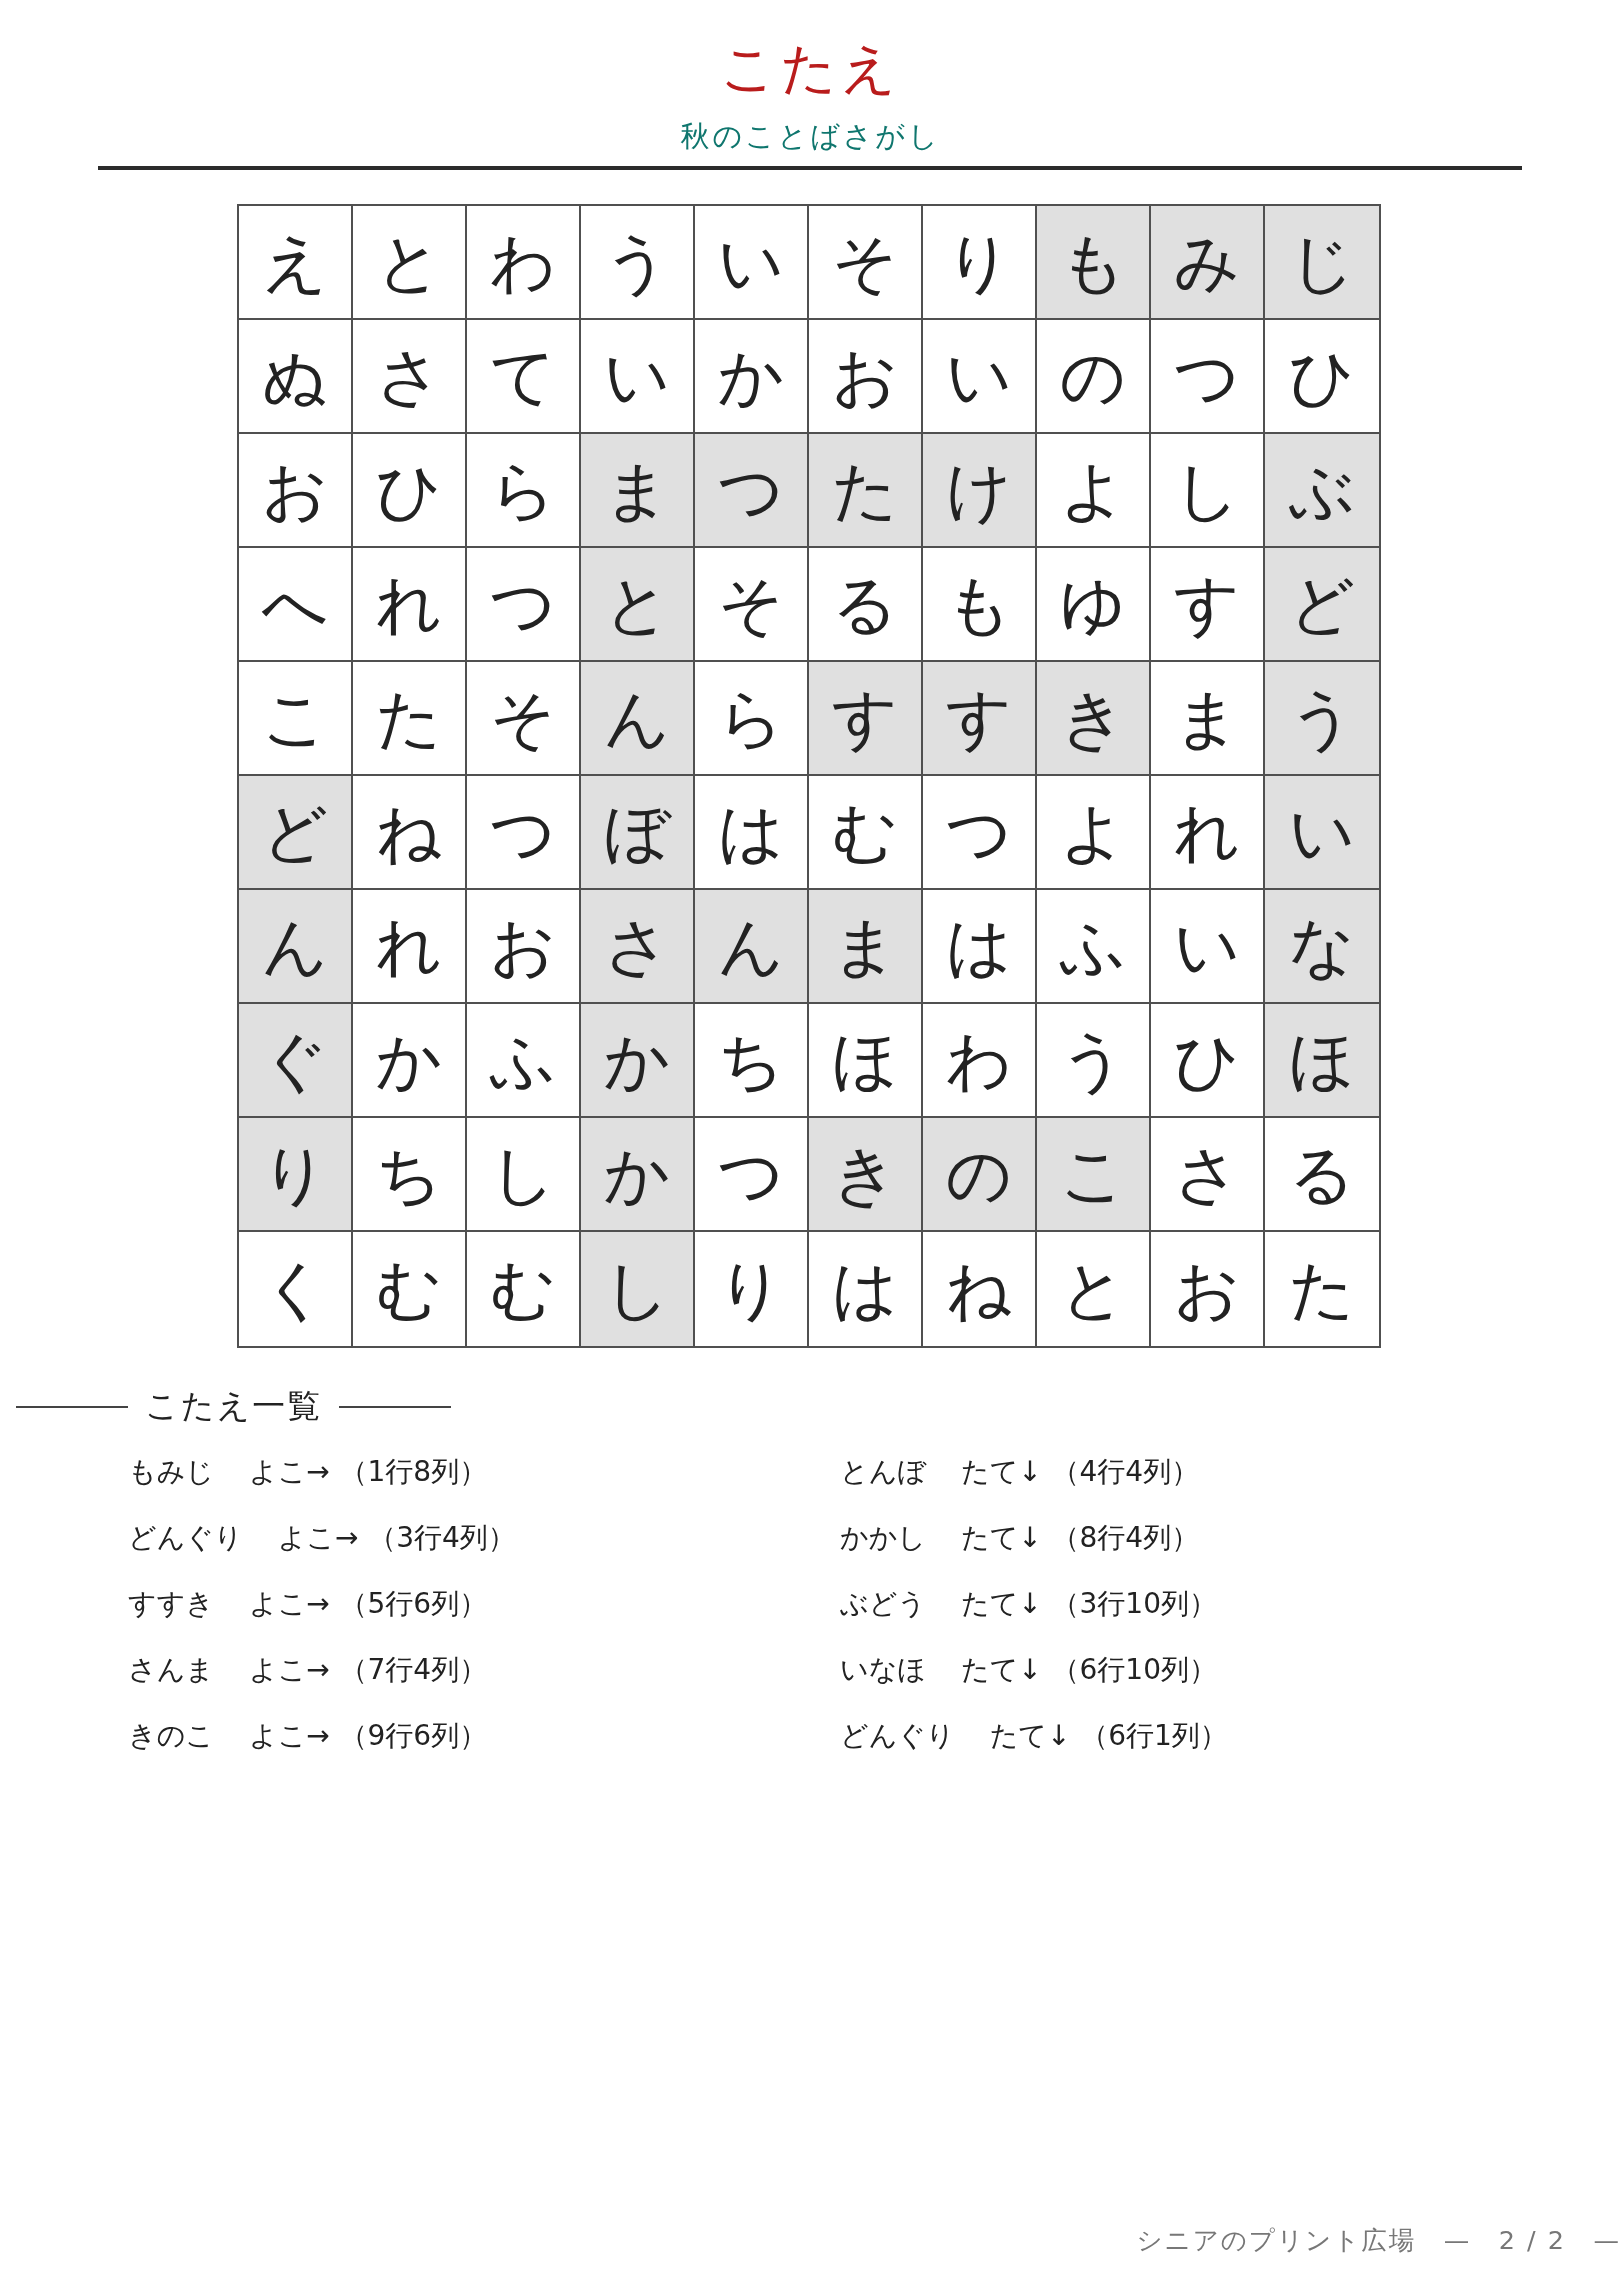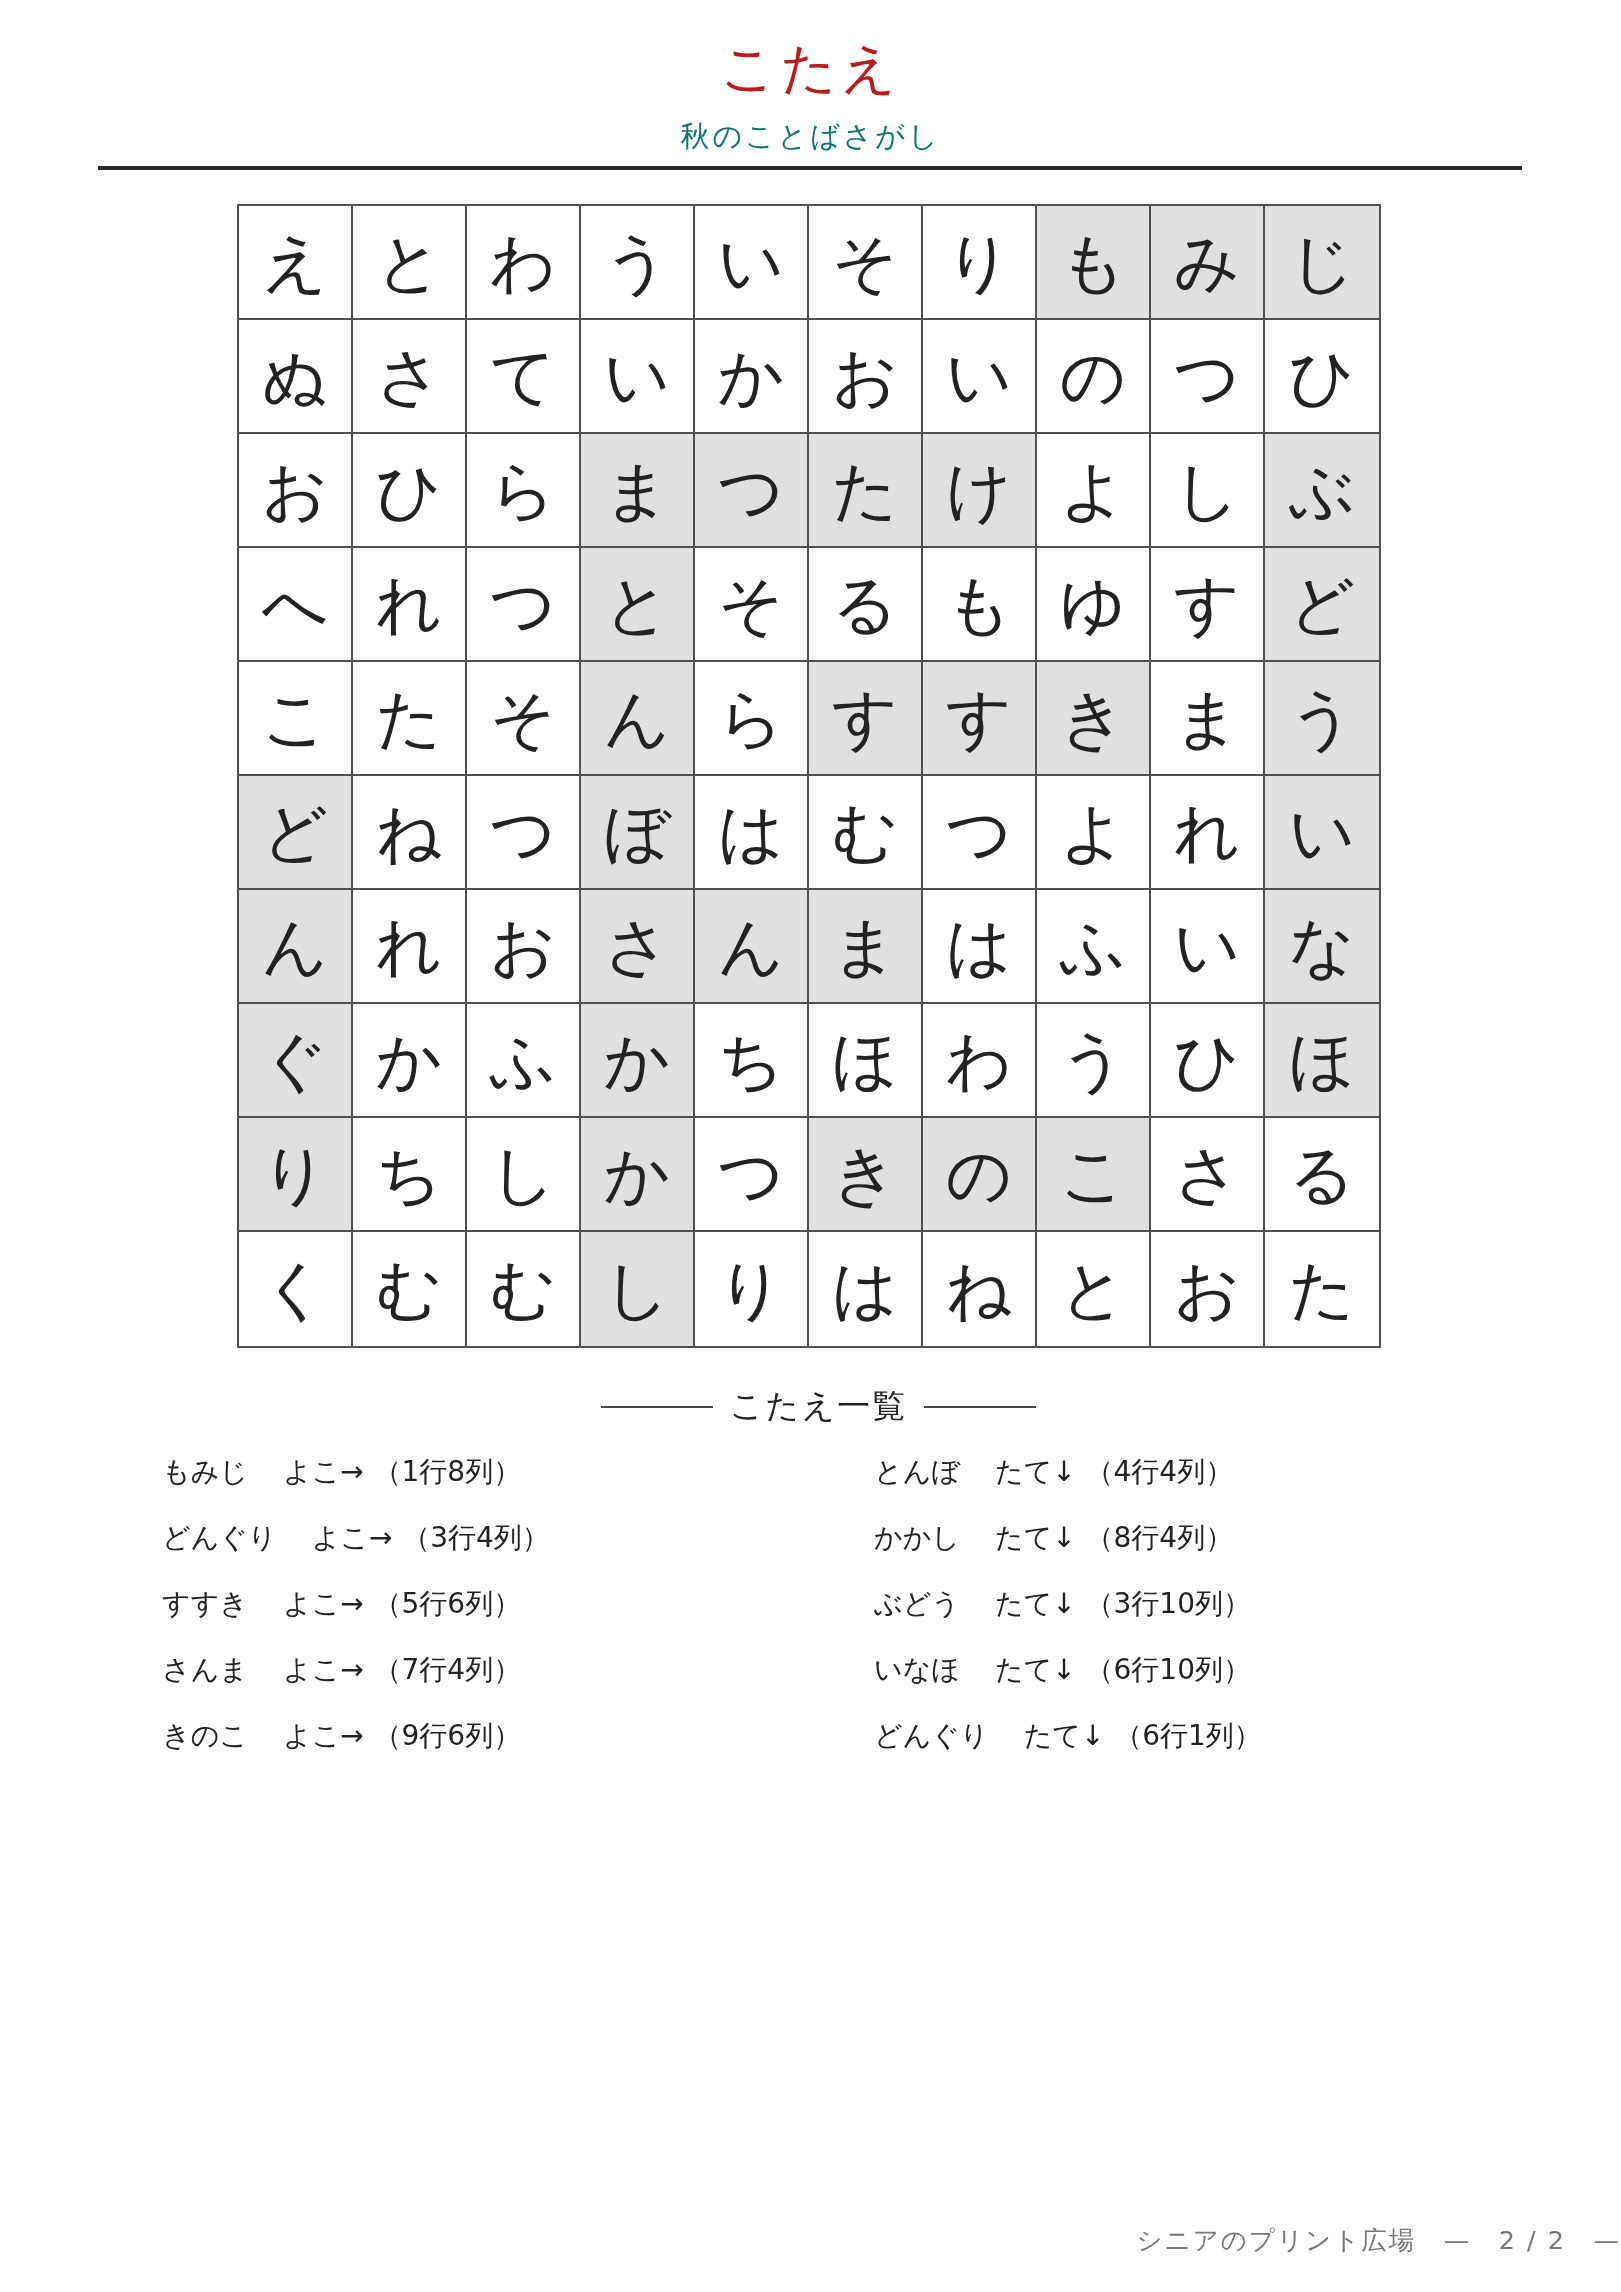--- a/index.html
+++ b/index.html
@@ -31,31 +31,31 @@
     border-right: 2.9px solid #505050; border-bottom: 2.9px solid #505050;
     box-sizing: border-box;
     display: flex; align-items: center; justify-content: center;
     font-size: 65px; color: #222222; background: #ffffff; line-height: 1;
   }
   .cell.hl { background: #e0e0e0; }
   .cell.last-col { border-right: none; }
   .cell.last-row { border-bottom: none; }
   .list-heading {
     position: absolute; left: 16px; right: 0; top: 1384px;
-    display: flex; align-items: center; justify-content: center; gap: 17px;
+    display: flex; align-items: center; justify-content: flex-start; gap: 17px;
   }
   .list-heading .line { width: 112px; height: 2px; background: #444444; }
   .list-heading .text { font-size: 33px; letter-spacing: 2px; color: #222222; }
   .answers {
     position: absolute; top: 1458px;
     font-size: 28px; color: #222222; line-height: 1;
   }
   .answers.left { left: 128px; }
   .answers.right { left: 840px; }
-  .answer-row { height: 66px; white-space: pre; display: flex; margin-left: 34px; }
+  .answer-row { height: 66px; white-space: pre; display: flex; }
   .answer-row .word { display: inline-block; }
   .answer-row .dir { display: inline-block; margin-left: 35px; }
   .answer-row .pos { display: inline-block; margin-left: 9.8px; text-align: center; }
   .footer {
     position: absolute; left: 0; right: 0; top: 2223px; text-align: right;
     font-size: 25.5px; color: #777777; letter-spacing: 2px;
   }
 </style>
 </head>
 <body>

